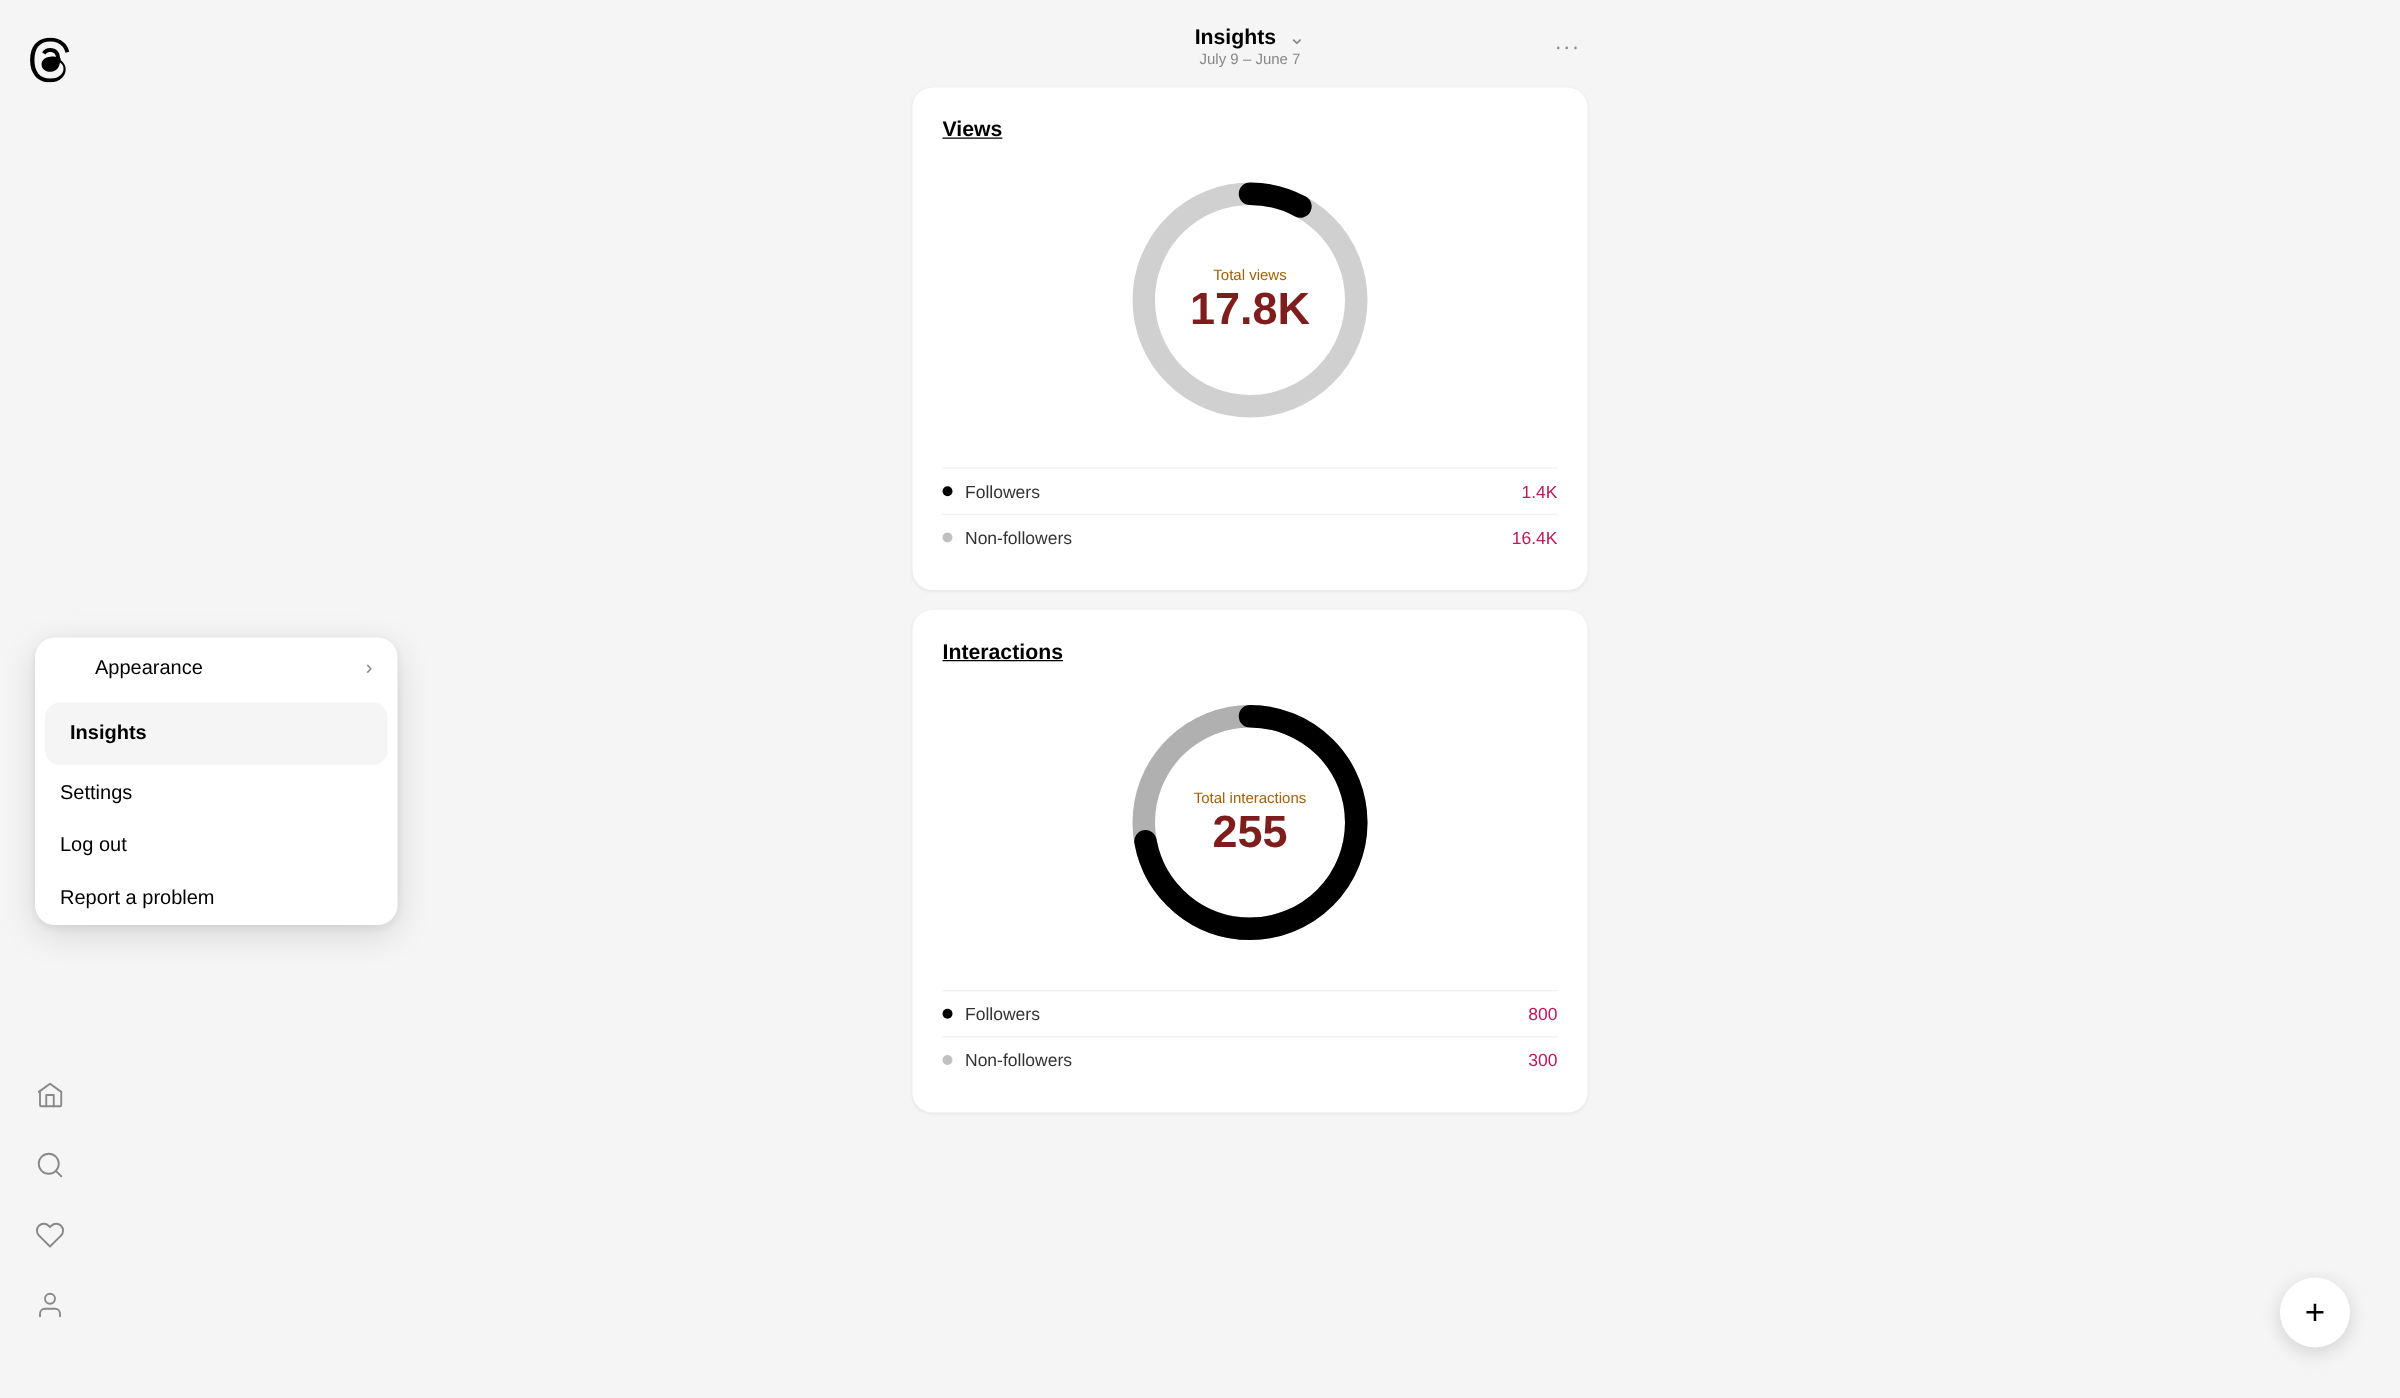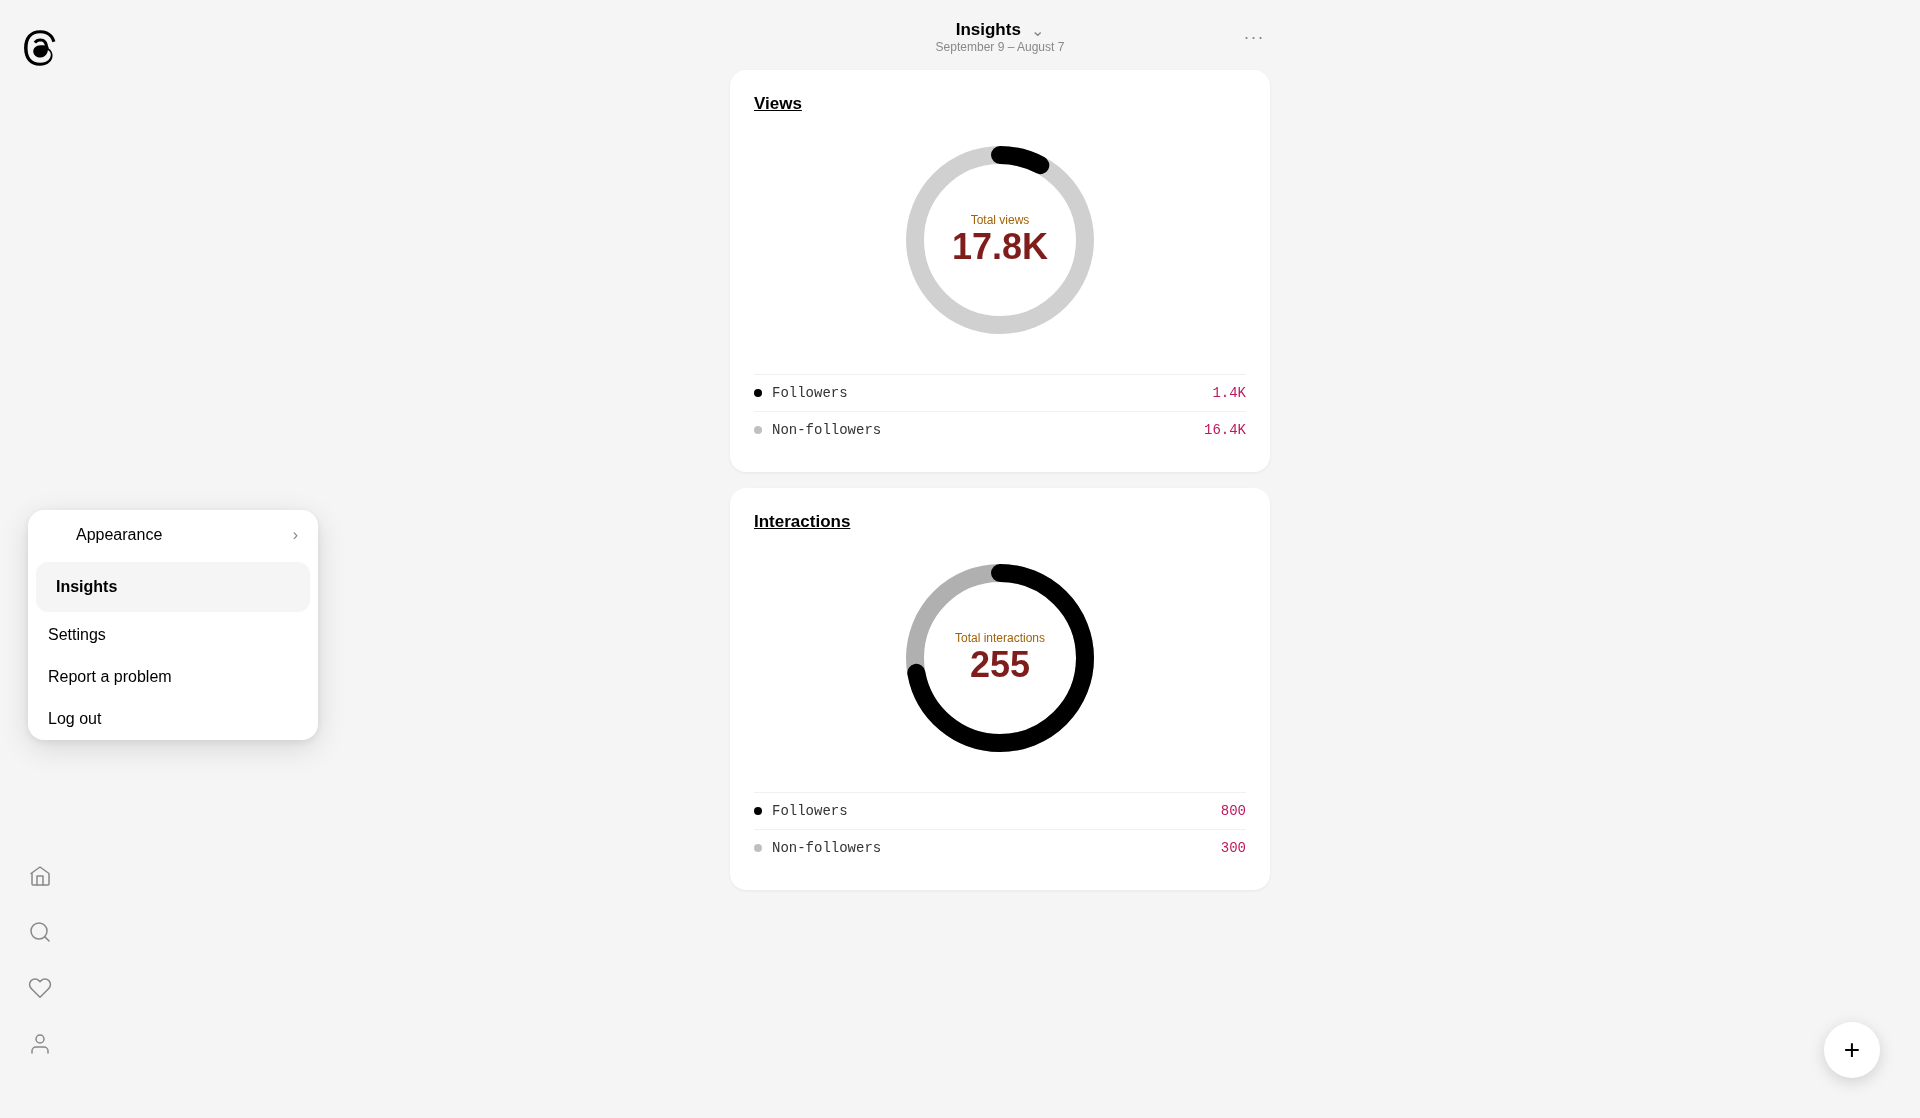--- a/index.html
+++ b/index.html
@@ -172,21 +172,20 @@
       line-height: 1.1;
     }
 
     
     .legend-item {
       display: flex;
       align-items: center;
       justify-content: space-between;
       padding: 10px 0;
       border-top: 1px solid #f0f0f0;
-      font-family: Liberation Mono, monospace;
     }
 
     .legend-left {
       display: flex;
       align-items: center;
       gap: 10px;
     }
 
     .legend-dot {
       width: 8px;
@@ -325,21 +324,21 @@
 </div>
 
 <div class="main-content">
 
   <div class="header">
     <div class="header-title-group">
       <div class="header-row">
         <span class="header-title">Insights</span>
         <span class="header-chevron">⌄</span>
       </div>
-      <span class="header-subtitle">September 9 – August 7</span>
+      <span class="header-subtitle">July 9 – June 7</span>
     </div>
     <div class="header-more">···</div>
   </div>
 
   <div class="card">
     <div class="card-title">Views</div>
 
     <div class="chart-container">
       <div class="donut-wrapper">
         <svg viewBox="0 0 220 220">
@@ -415,23 +414,23 @@
   <div class="menu-item menu-item-appearance">
     <span>Appearance</span>
     <span class="menu-chevron">›</span>
   </div>
   <div class="menu-item menu-item-insights" style="background:#f5f5f5; border-radius: 12px; margin: 2px 8px;">
     <span>Insights</span>
   </div>
   <div class="menu-item menu-item-settings">
     <span>Settings</span>
   </div>
+  <div class="menu-item menu-item-logout">
+    <span>Log out</span>
+  </div>
   <div class="menu-item menu-item-report">
     <span>Report a problem</span>
-  </div>
-  <div class="menu-item menu-item-logout">
-    <span>Log out</span>
   </div>
 </div>
 
 <div class="fab">
   <span>+</span>
 </div>
 
 </body></html>

